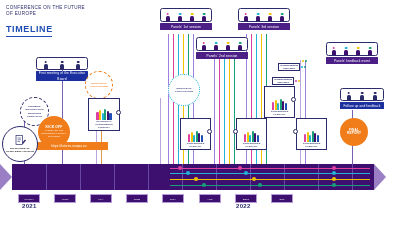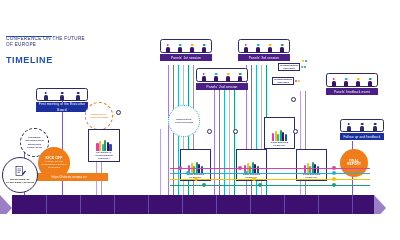--- a/index.html
+++ b/index.html
@@ -1,20 +1,20 @@
 <!DOCTYPE html>
 <html><head>
 <meta charset="utf-8">
 <style>
   html,body{margin:0;padding:0;background:#ffffff;}
   body{width:400px;height:214px;overflow:hidden;position:relative;
        font-family:"Liberation Sans","DejaVu Sans",sans-serif;}
   #root{position:absolute;inset:0;width:400px;height:214px;}
 
-  .abs{position:absolute;margin-top:31px;}
+  .abs{position:absolute;}
   .ttl{color:#2b2b6b;font-size:4.6px;letter-spacing:.35px;line-height:6px;font-weight:400;}
   .tl{color:#1f4fb6;font-size:9px;font-weight:700;letter-spacing:.6px;}
   .tl-rule{position:absolute;background:#1f4fb6;height:1.2px;}
 
   
   .chip{background:#4b1f86;color:#fff;font-size:3.2px;line-height:6px;text-align:center;
         border-radius:.5px;display:flex;align-items:center;justify-content:center;
         letter-spacing:.15px;}
   .chip.blue{background:#1b2f9e;}
 

